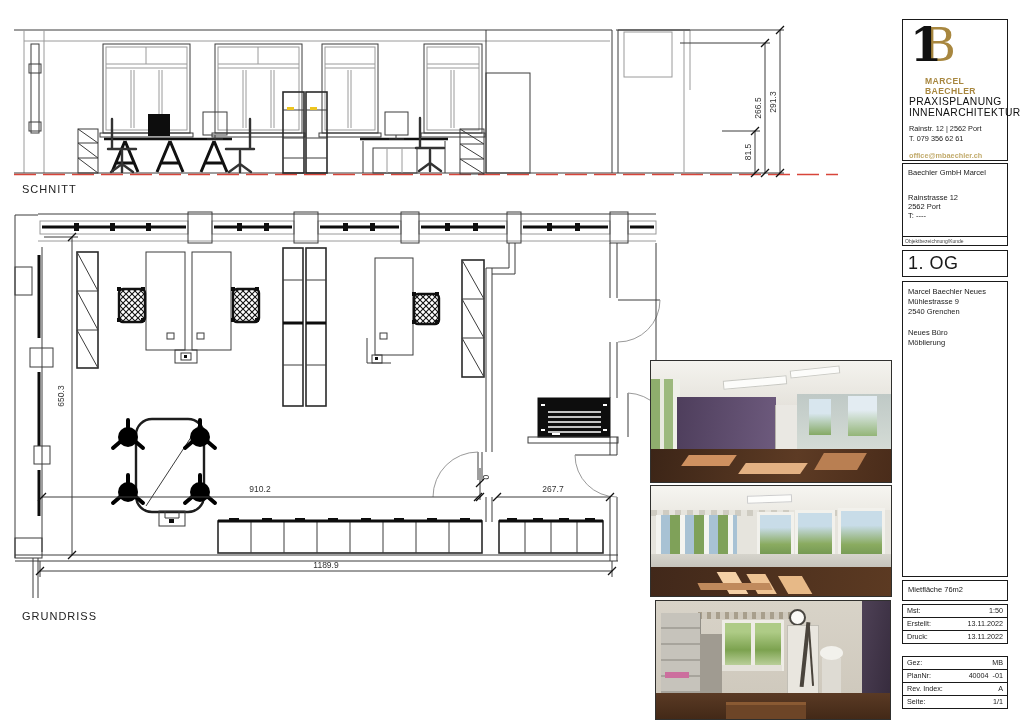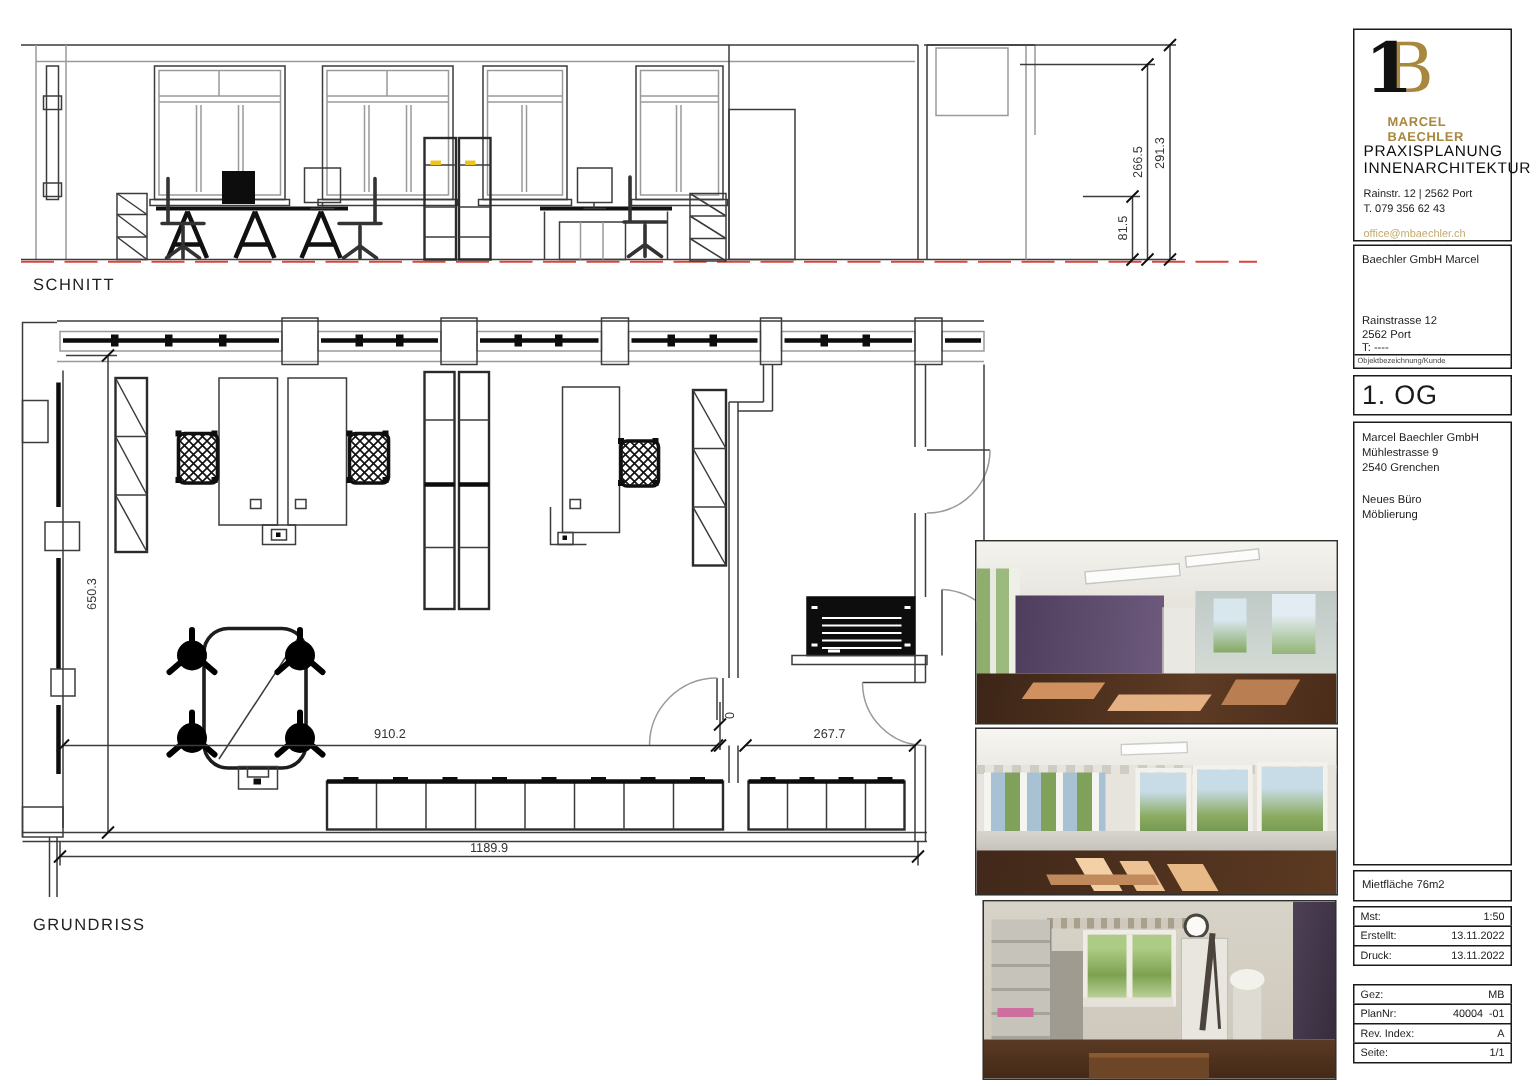--- a/index.html
+++ b/index.html
@@ -26,24 +26,24 @@
   .lbl{font-size:11px;fill:#222;letter-spacing:1px;}
   
   .tbox{position:absolute;left:902px;width:106px;border:1px solid #1a1a1a;background:#fff;box-sizing:border-box;}
   .logo-box{top:19px;height:142px;padding:4px 6px;}
   .mono{position:relative;height:50px;}
   .mB{position:absolute;left:13px;top:-6px;font-family:"DejaVu Serif",serif;font-size:46px;color:#a8873f;}
   .m1{position:absolute;left:1px;top:-6px;font-family:"DejaVu Serif",serif;font-size:46px;font-weight:bold;color:#111;}
   .brand-name{color:#a8873f;font-size:8.6px;font-weight:bold;letter-spacing:.4px;margin-top:2px;margin-left:16px;}
   .brand-l{font-size:10.3px;font-weight:normal;letter-spacing:.4px;color:#0e0e0e;line-height:1.08;}
   .addr{font-size:7.3px;color:#222;line-height:1.3;margin-top:6px;}
-  .mail{font-size:7.3px;color:#c2ab6c;line-height:1.3;}
+  .mail{font-size:7.3px;color:#c2ab6c;line-height:1.3;font-weight:bold;}
   .mail.first{margin-top:8px;}
   .client-box{top:163px;height:83px;padding:4px 5px;font-size:7.5px;}
-  .client-street{margin-top:32px;}
+  .client-street{margin-top:16px;}
   .client-caption{position:absolute;left:0;right:0;bottom:0;border-top:1px solid #1a1a1a;font-size:5px;color:#444;padding:1px 2px;}
   .floor-box{top:250px;height:27px;font-size:18px;line-height:25px;padding-left:5px;letter-spacing:.5px;}
   .project-box{top:281px;height:296px;padding:5px;font-size:7.5px;line-height:1.3;}
   .proj-desc{margin-top:12px;}
   .area-box{top:580px;height:21px;font-size:7.5px;padding:4px 5px;}
   .trow{position:absolute;left:902px;width:106px;height:14px;border:1px solid #1a1a1a;background:#fff;box-sizing:border-box;font-size:7.2px;line-height:12px;}
   .trow .lab{position:absolute;left:4px;top:0;}
   .trow .val{position:absolute;right:4px;top:0;white-space:pre;}
   
   .photo{position:absolute;border:1px solid #30302e;overflow:hidden;background:#ddd;}
@@ -398,39 +398,39 @@
 
 <div class="tbox logo-box">
   <div class="mono">
     <span class="mB">B</span>
     <span class="m1">1</span>
   </div>
   <div class="brand-name">MARCEL BAECHLER</div>
   <div class="brand-l">PRAXISPLANUNG</div>
   <div class="brand-l">INNENARCHITEKTUR</div>
   <div class="addr">Rainstr. 12 | 2562 Port</div>
-  <div class="addr" style="margin-top:0;">T. 079 356 62 43</div>
+  <div class="addr" style="margin-top:0;">T. 079 356 62 61</div>
   <div class="mail first">office@mbaechler.ch</div>
   <div class="mail">marcelbaechler.ch</div>
 </div>
 
 <div class="tbox client-box">
   <div>Baechler GmbH Marcel</div>
   <div class="client-street">Rainstrasse 12</div>
   <div>2562 Port</div>
   <div>T: ----</div>
   <div class="client-caption">Objektbezeichnung/Kunde</div>
 </div>
 
 <div class="tbox floor-box">
   <span>1. OG</span>
 </div>
 
 <div class="tbox project-box">
-  <div>Marcel Baechler GmbH</div>
+  <div>Marcel Baechler Neues</div>
   <div>Mühlestrasse 9</div>
   <div>2540 Grenchen</div>
   <div class="proj-desc">Neues Büro</div>
   <div>Möblierung</div>
 </div>
 
 <div class="tbox area-box">
   <span>Mietfläche 76m2</span>
 </div>
 

